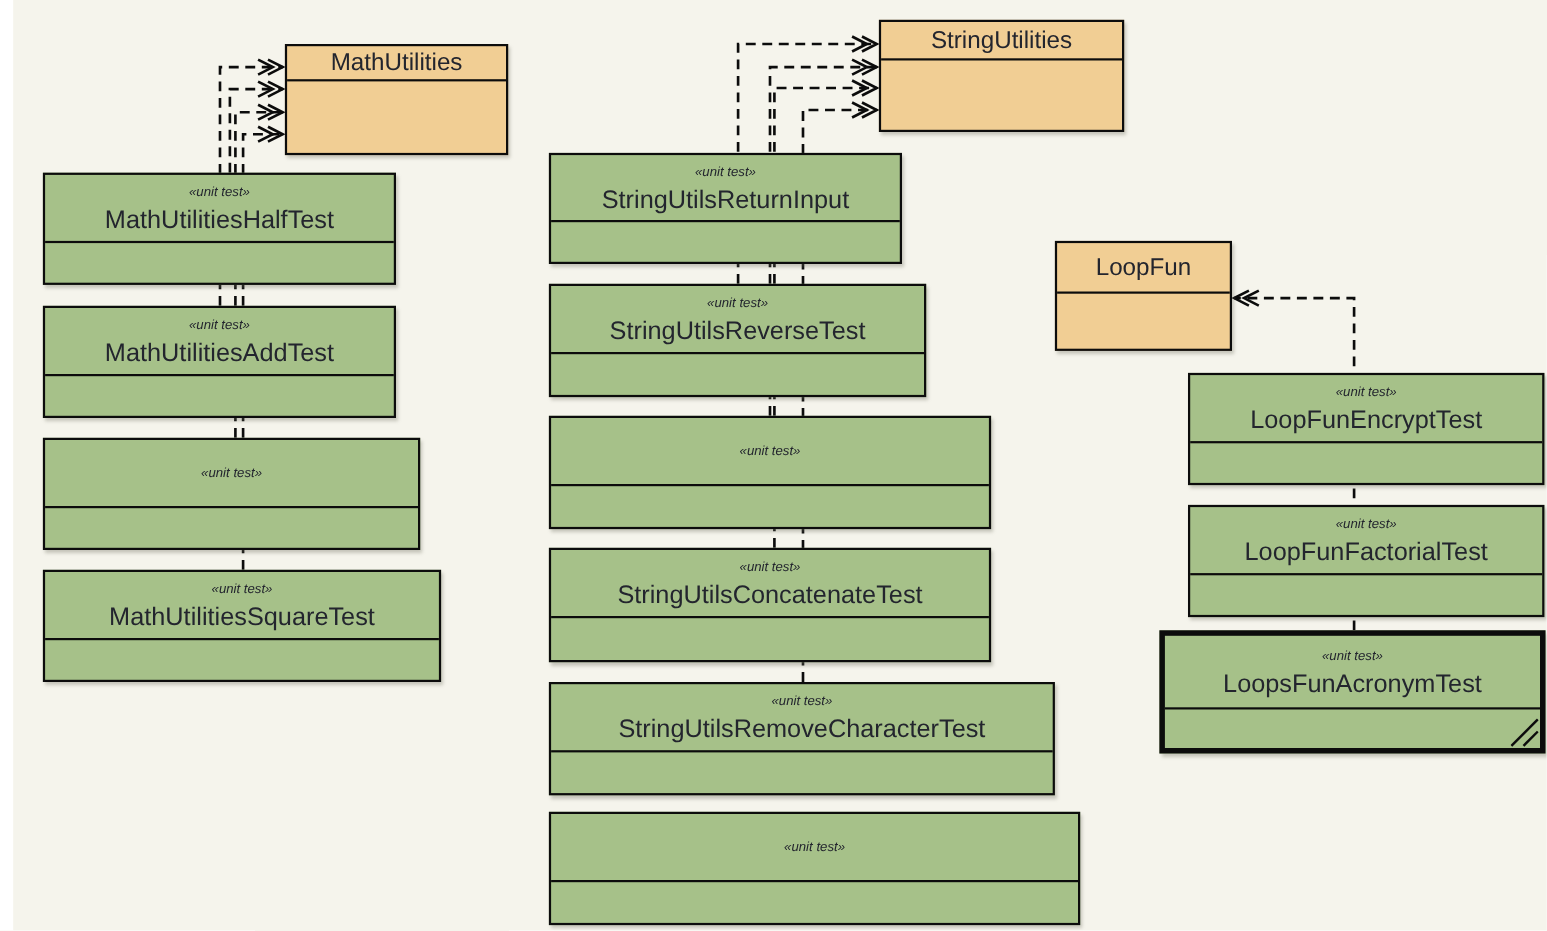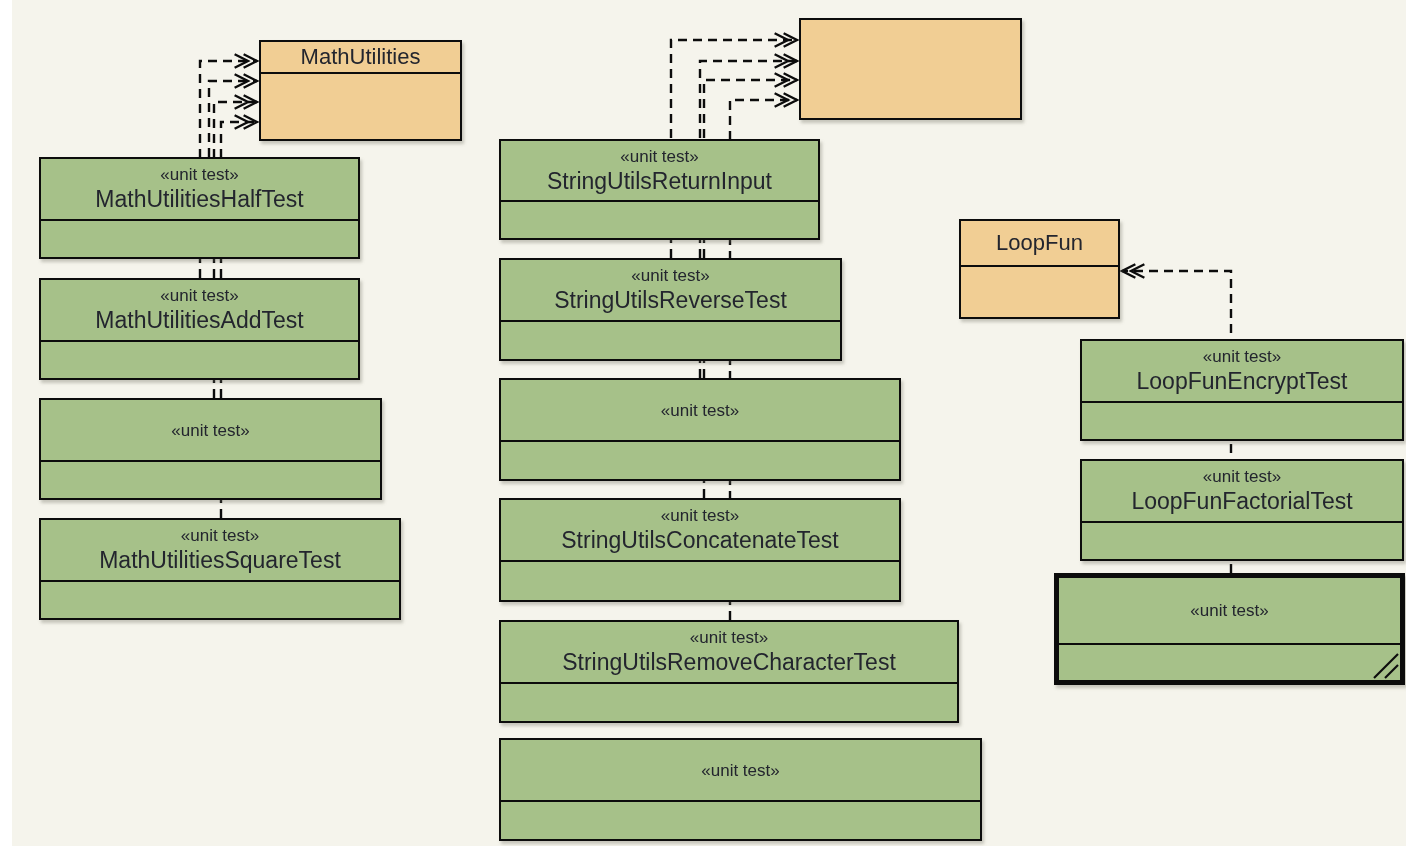--- a/index.html
+++ b/index.html
@@ -21,21 +21,21 @@
   .test-node  { background:#A6C189; }
   .node.selected { border-width:5px; }
   .head {
     box-sizing:border-box;
     border-bottom:2.5px solid #0C0C0C;
     display:flex; flex-direction:column;
     align-items:center; justify-content:center;
     flex:0 0 auto;
   }
   .class-title { font-size:22px; line-height:24px; }
-  .stereo { font-size:17px; line-height:21px; }
+  .stereo { font-size:12px; line-height:21px;font-style:italic; }
   .tname  { font-size:23px; line-height:29px; }
   .body { flex:1 1 auto; position:relative; }
   .resize-handle { position:absolute; right:1px; bottom:1px; }
 </style>
 </head>
 <body>
 
 <div id="diagram" style="background: rgb(245, 244, 236);">
   <svg id="edges-svg" viewBox="0 0 1406 846">
       <polyline points="188,278 188,61 245,61" fill="none" stroke="#0C0C0C" stroke-width="2.4" stroke-dasharray="9 6"></polyline>
@@ -93,20 +93,23 @@
       <div class="body"></div>
     </div>
     <div class="node test-node" style="left: 27px; top: 518px; width: 362px; height: 102px;">
       <div class="head" style="height: 62px;">
         <div class="stereo">«unit test»</div>
         <div class="tname">MathUtilitiesSquareTest</div>
       </div>
       <div class="body"></div>
     </div>
     <div class="node class-node" style="left: 787px; top: 18px; width: 223px; height: 102px;">
+      <div class="head" style="height: 35px;">
+        <div class="class-title">StringUtilities</div>
+      </div>
       <div class="body"></div>
     </div>
     <div class="node test-node" style="left: 487px; top: 139px; width: 321px; height: 101px;">
       <div class="head" style="height: 61px;">
         <div class="stereo">«unit test»</div>
         <div class="tname">StringUtilsReturnInput</div>
       </div>
       <div class="body"></div>
     </div>
     <div class="node test-node" style="left: 487px; top: 258px; width: 343px; height: 103px;">
@@ -158,20 +161,21 @@
     <div class="node test-node" style="left: 1068px; top: 459px; width: 324px; height: 102px;">
       <div class="head" style="height: 62px;">
         <div class="stereo">«unit test»</div>
         <div class="tname">LoopFunFactorialTest</div>
       </div>
       <div class="body"></div>
     </div>
     <div class="node test-node selected" style="left: 1042px; top: 573px; width: 351px; height: 112px;">
       <div class="head" style="height: 67px;">
         <div class="stereo">«unit test»</div>
+        <div class="tname">LoopsFunAcronymTest</div>
       </div>
       <div class="body">
         <svg width="26" height="26" class="resize-handle">
           <line x1="1" y1="25" x2="25" y2="1" stroke="#0C0C0C" stroke-width="2.2"></line>
           <line x1="12" y1="25" x2="25" y2="12" stroke="#0C0C0C" stroke-width="2.2"></line>
         </svg>
       </div>
     </div>
   </div>
 

